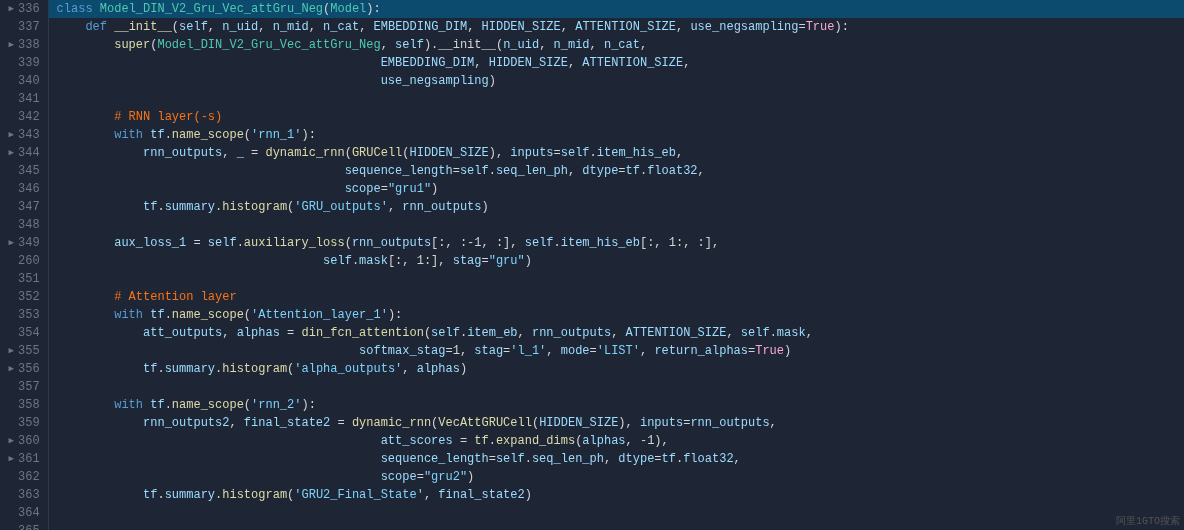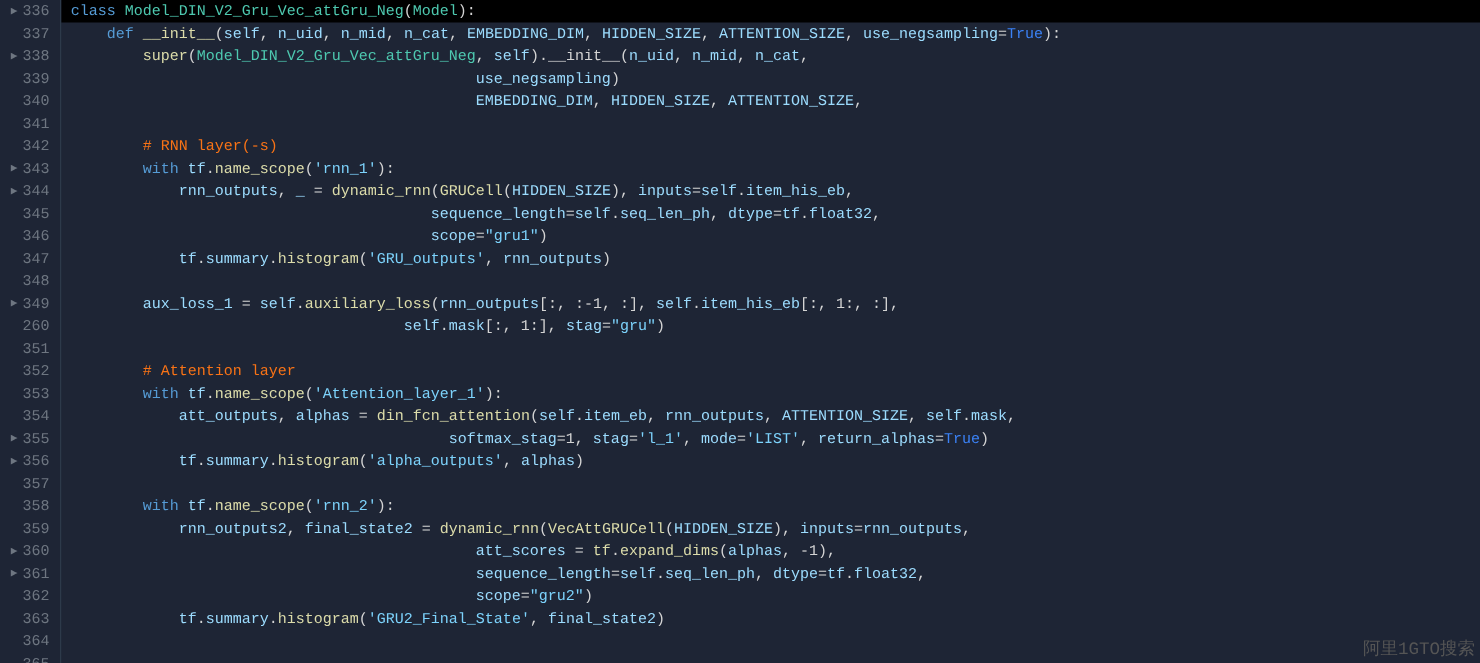--- a/index.html
+++ b/index.html
@@ -59,36 +59,36 @@
       overflow-y: hidden;
     }
     .code-line {
       height: 18px;
       line-height: 18px;
       white-space: pre;
       padding-left: 8px;
       font-size: 12px;
     }
     .code-line.highlighted {
-      background: #000000;
+      background: #0c4a6e;
     }
     
     .kw { color: #569cd6; } 
-    .kw2 { color: #3b82f6; } 
+    .kw2 { color: #f9a8d4; } 
     .fn { color: #dcdcaa; } 
     .str { color: #7dd3fc; } 
     .cmt { color: #f97316; }
     .cyan { color: #9cdcfe; }
     .white { color: #d4d4d4; }
     .class-name { color: #4ec9b0; }
     .watermark {
       position: fixed;
       bottom: 2px;
       right: 4px;
-      font-size: 14px;
+      font-size: 10px;
       color: #555;
       z-index: 100;
       text-align: center;
     }
   </style>
 </head>
 <body>
 
 <div class="editor">
   <div class="code-area">
@@ -126,23 +126,23 @@
 
     </div>
     <div class="code-lines">
 
       <div class="code-line highlighted"><span class="kw">class </span><span class="class-name">Model_DIN_V2_Gru_Vec_attGru_Neg</span><span class="white">(</span><span class="class-name">Model</span><span class="white">):</span></div>
 
       <div class="code-line">    <span class="kw">def </span><span class="fn">__init__</span><span class="white">(</span><span class="cyan">self</span><span class="white">, </span><span class="cyan">n_uid</span><span class="white">, </span><span class="cyan">n_mid</span><span class="white">, </span><span class="cyan">n_cat</span><span class="white">, </span><span class="cyan">EMBEDDING_DIM</span><span class="white">, </span><span class="cyan">HIDDEN_SIZE</span><span class="white">, </span><span class="cyan">ATTENTION_SIZE</span><span class="white">, </span><span class="cyan">use_negsampling</span><span class="white">=</span><span class="kw2">True</span><span class="white">):</span></div>
 
       <div class="code-line">        <span class="fn">super</span><span class="white">(</span><span class="class-name">Model_DIN_V2_Gru_Vec_attGru_Neg</span><span class="white">, </span><span class="cyan">self</span><span class="white">).__init__(</span><span class="cyan">n_uid</span><span class="white">, </span><span class="cyan">n_mid</span><span class="white">, </span><span class="cyan">n_cat</span><span class="white">,</span></div>
 
+      <div class="code-line">                                             <span class="cyan">EMBEDDING_DIM</span><span class="white">, </span><span class="cyan">HIDDEN_SIZE</span><span class="white">, </span><span class="cyan">ATTENTION_SIZE</span><span class="white">,</span></div>
+
       <div class="code-line">                                             <span class="cyan">use_negsampling</span><span class="white">)</span></div>
-
-      <div class="code-line">                                             <span class="cyan">EMBEDDING_DIM</span><span class="white">, </span><span class="cyan">HIDDEN_SIZE</span><span class="white">, </span><span class="cyan">ATTENTION_SIZE</span><span class="white">,</span></div>
 
       <div class="code-line"></div>
 
       <div class="code-line">        <span class="cmt"># RNN layer(-s)</span></div>
 
       <div class="code-line">        <span class="kw">with </span><span class="cyan">tf</span><span class="white">.</span><span class="fn">name_scope</span><span class="white">(</span><span class="str">'rnn_1'</span><span class="white">):</span></div>
 
       <div class="code-line">            <span class="cyan">rnn_outputs</span><span class="white">, </span><span class="cyan">_</span><span class="white"> = </span><span class="fn">dynamic_rnn</span><span class="white">(</span><span class="fn">GRUCell</span><span class="white">(</span><span class="cyan">HIDDEN_SIZE</span><span class="white">), </span><span class="cyan">inputs</span><span class="white">=</span><span class="cyan">self</span><span class="white">.</span><span class="cyan">item_his_eb</span><span class="white">,</span></div>
 
       <div class="code-line">                                        <span class="cyan">sequence_length</span><span class="white">=</span><span class="cyan">self</span><span class="white">.</span><span class="cyan">seq_len_ph</span><span class="white">, </span><span class="cyan">dtype</span><span class="white">=</span><span class="cyan">tf</span><span class="white">.</span><span class="cyan">float32</span><span class="white">,</span></div>

